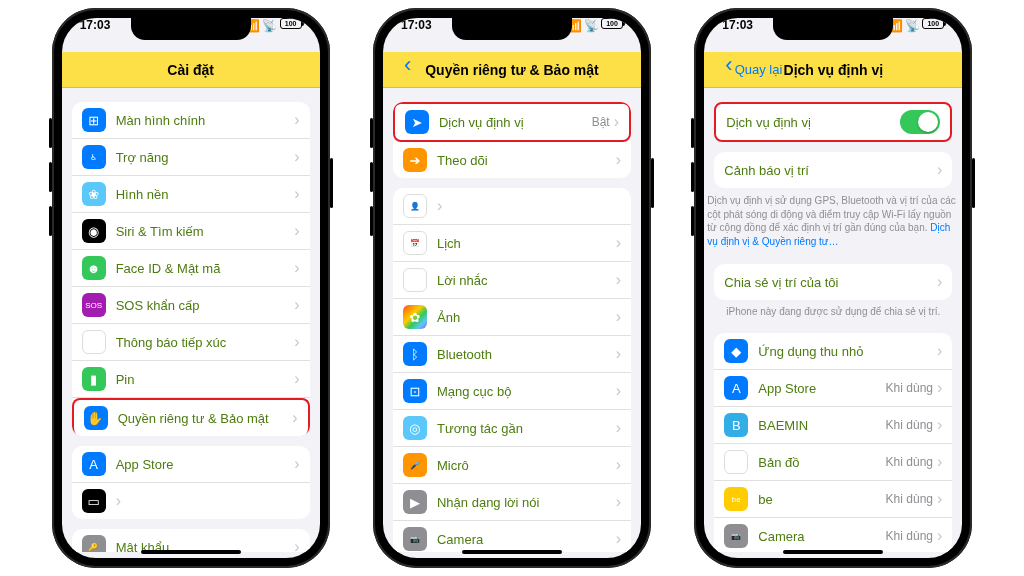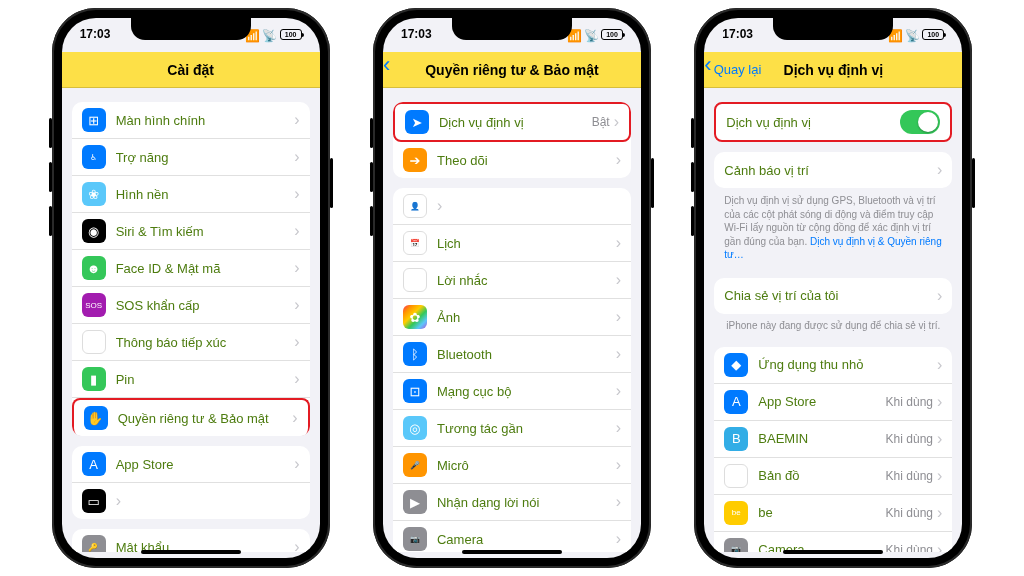--- a/index.html
+++ b/index.html
@@ -29,54 +29,54 @@
     border-radius: 34px;
     overflow: hidden;
     position: relative;
   }
   .notch {
     position:absolute; top:0; left:50%; transform:translateX(-50%);
     width:120px; height:22px; background:#000;
     border-radius: 0 0 14px 14px; z-index:20;
   }
   .status-bar {
-    height: 34px; display:flex; justify-content:space-between; align-items:center;
+    height: 34px; display:flex; justify-content:space-between; align-items:flex-start;
     padding: 0 18px 2px; font-size:12px; font-weight:600; color:#000;
   }
   .status-right { display:flex; align-items:center; gap:3px; }
   .signal, .wifi { display:inline-block; width:14px; height:10px; }
   .battery { border:1px solid #000; border-radius:3px; width:22px; height:11px; position:relative; display:flex; align-items:center; justify-content:center; font-size:7px; font-weight:700; }
   .battery::after { content:""; position:absolute; right:-3px; top:3px; width:2px; height:4px; background:#000; border-radius:0 2px 2px 0; }
   .nav-bar {
     height:36px; display:flex; align-items:center; justify-content:center;
     position:relative; background:#fde047; border-bottom:0.5px solid rgba(0,0,0,0.15);
     font-size:14px; font-weight:600;
   }
   .nav-back {
-    position:absolute; left:0; color:#007aff; font-size:13px; font-weight:400;
+    position:absolute; left:21px; color:#007aff; font-size:13px; font-weight:400;
     display:flex; align-items:center; gap:2px; cursor:pointer;
   }
   .chev-left::before { content:"‹"; font-size:22px; line-height:0; position:relative; top:-2px; }
   .content { height: calc(100% - 34px - 36px - 6px); overflow:hidden; padding-top:4px; }
   .group { margin: 10px 10px 0; background:#fff; border-radius:10px; overflow:hidden; }
   .row {
     display:flex; align-items:center; min-height:36px; padding: 6px 10px;
     border-bottom:0.5px solid rgba(0,0,0,0.12); font-size:13px; cursor:pointer;
     position:relative;
   }
   .row:last-child { border-bottom:none; }
   .row .icon {
     width:24px; height:24px; border-radius:6px; margin-right:10px;
     display:flex; align-items:center; justify-content:center; color:#fff; font-size:13px; flex-shrink:0;
   }
   .row .label { flex:1; color:#4d7c0f; }
   .row .value { color:#8e8e93; font-size:12px; margin-right:4px; }
   .row .chev { color:#c7c7cc; font-size:16px; }
   .highlight { border:2px solid #e31b23; border-radius:8px; }
-  .note { font-size:10px; color:#8e8e93; padding:6px 20px; line-height:1.35; }
+  .note { font-size:10px; color:#8e8e93; padding:6px 3px; line-height:1.35; }
   .note .link { color:#007aff; }
   .footer-note { font-size:10px; color:#8e8e93; text-align:center; padding:6px 8px; }
   .toggle {
     width:40px; height:24px; background:#34c759; border-radius:12px; position:relative; flex-shrink:0;
   }
   .toggle::after {
     content:""; position:absolute; right:2px; top:2px; width:20px; height:20px;
     background:#fff; border-radius:50%; box-shadow:0 1px 2px rgba(0,0,0,0.3);
   }
   .home-ind {

